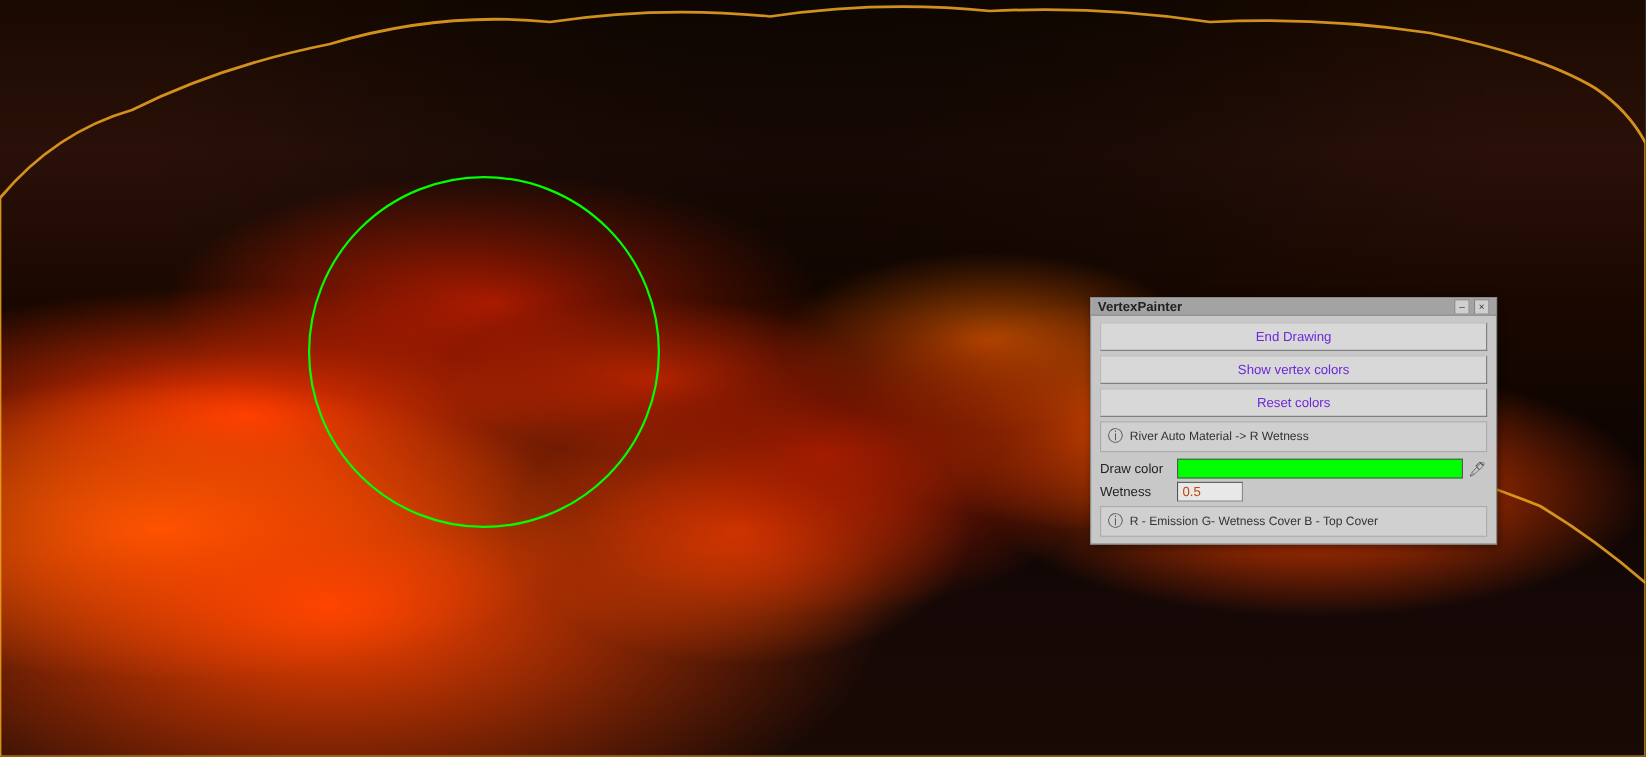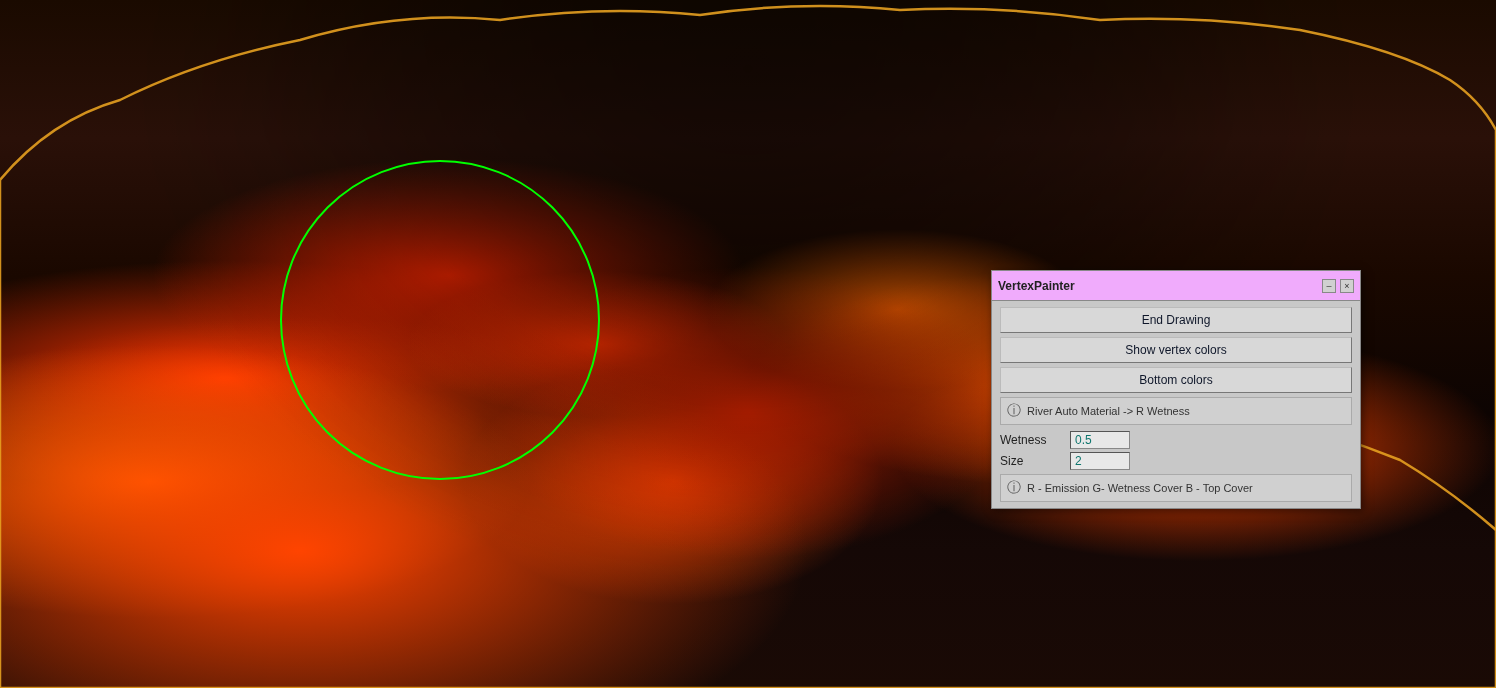--- a/index.html
+++ b/index.html
@@ -86,24 +86,24 @@
       width: 370px;
       background: #c8c8c8;
       border: 1px solid #888;
       box-shadow: 2px 2px 8px rgba(0,0,0,0.5);
     }
 
     #panel-titlebar {
       display: flex;
       align-items: center;
       justify-content: space-between;
-      background: #f0abfc;
+      background: #a3a3a3;
       padding: 3px 6px;
       border-bottom: 1px solid #888;
-      height: 30px;
+      height: 16px;
       text-align: right;
     }
 
     #panel-title {
       font-size: 12px;
       font-weight: bold;
       color: #222;
     }
 
     #panel-controls {
@@ -132,21 +132,21 @@
       width: 100%;
       padding: 5px 0;
       margin-bottom: 4px;
       background: #d8d8d8;
       border: 1px solid #999;
       border-top-color: #bbb;
       border-left-color: #bbb;
       border-right-color: #777;
       border-bottom-color: #777;
       font-size: 12px;
-      color: #0f172a;
+      color: #6d28d9;
       cursor: pointer;
       text-align: center;
     }
 
     .info-row {
       display: flex;
       align-items: center;
       background: #d0d0d0;
       border: 1px solid #aaa;
       padding: 4px 6px;
@@ -204,21 +204,21 @@
     }
 
     .text-value {
       background: #e8e8e8;
       border: 1px solid #888;
       border-top-color: #555;
       border-left-color: #555;
       padding: 1px 4px;
       font-size: 12px;
       width: 60px;
-      color: #0f766e;
+      color: #c2410c;
     }
 
     .bottom-info-row {
       display: flex;
       align-items: center;
       background: #d0d0d0;
       border: 1px solid #aaa;
       padding: 4px 6px;
       margin-top: 4px;
       font-size: 11px;
@@ -249,41 +249,42 @@
       <span id="panel-title">VertexPainter</span>
       <div id="panel-controls">
         <div class="panel-ctrl-btn">–</div>
         <div class="panel-ctrl-btn">×</div>
       </div>
     </div>
 
     <div id="panel-body">
       <button class="panel-button">End Drawing</button>
       <button class="panel-button">Show vertex colors</button>
-      <button class="panel-button">Bottom colors</button>
+      <button class="panel-button">Reset colors</button>
 
       <div class="info-row">
         <span class="info-icon">ⓘ</span>
         <span>River Auto Material -&gt; R Wetness</span>
       </div>
 
+      <div class="property-row">
+        <span class="property-label">Draw color</span>
+        <div class="property-value">
+          <div class="color-bar-container"></div>
+          <div class="eyedropper-icon">🖊</div>
+        </div>
+      </div>
 
       <div class="property-row">
         <span class="property-label">Wetness</span>
         <div class="property-value">
           <input class="text-value" type="text" value="0.5" style="">
         </div>
       </div>
 
-      <div class="property-row">
-        <span class="property-label">Size</span>
-        <div class="property-value">
-          <input class="text-value" type="text" value="2" style="">
-        </div>
-      </div>
 
       <div class="bottom-info-row">
         <span class="info-icon">ⓘ</span>
         <span>R - Emission G- Wetness Cover B - Top Cover</span>
       </div>
     </div>
   </div>
 </div>
 
 </body></html>

